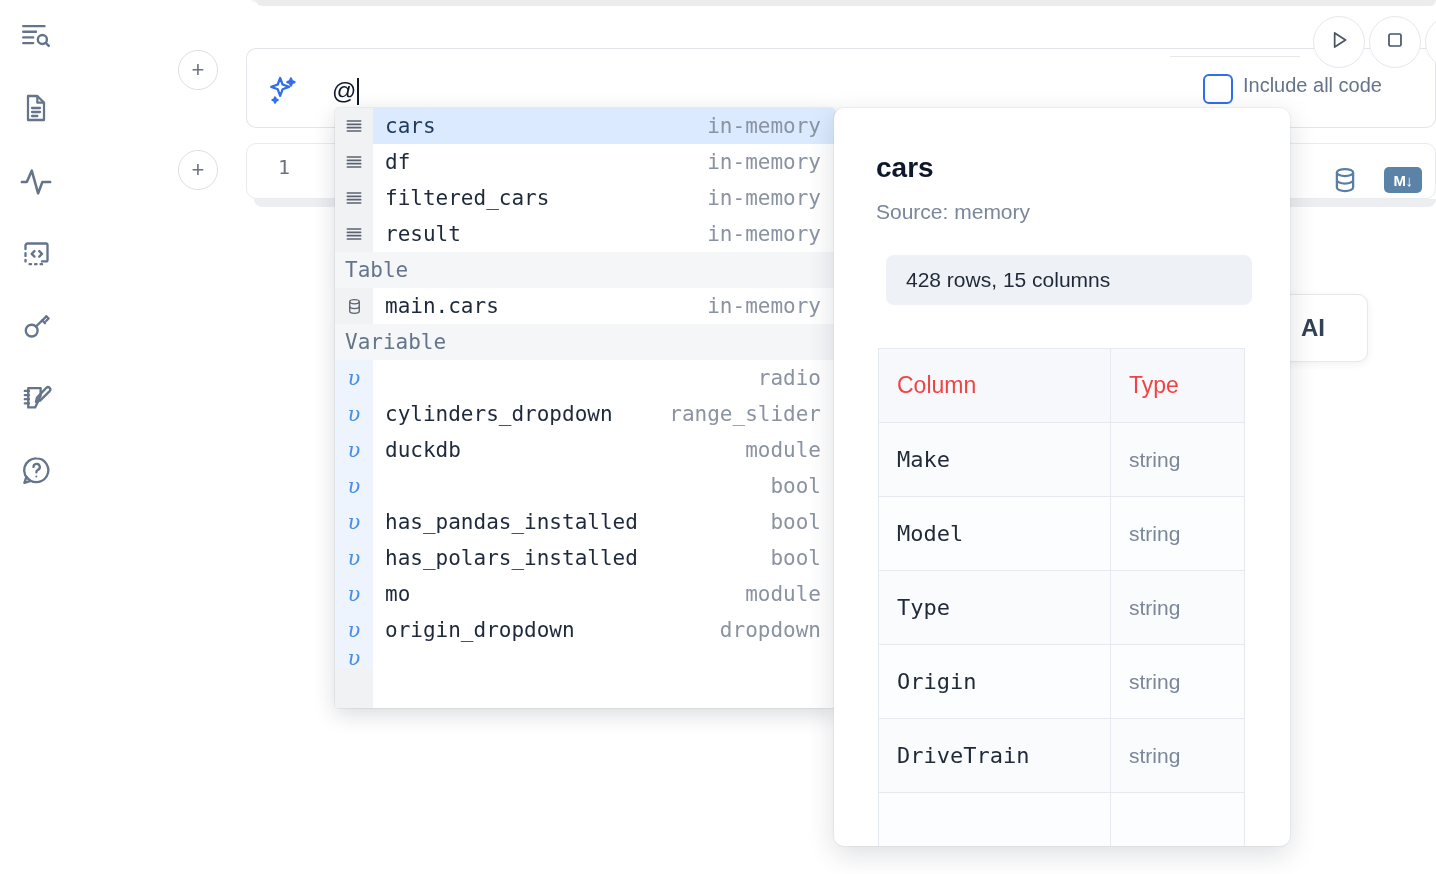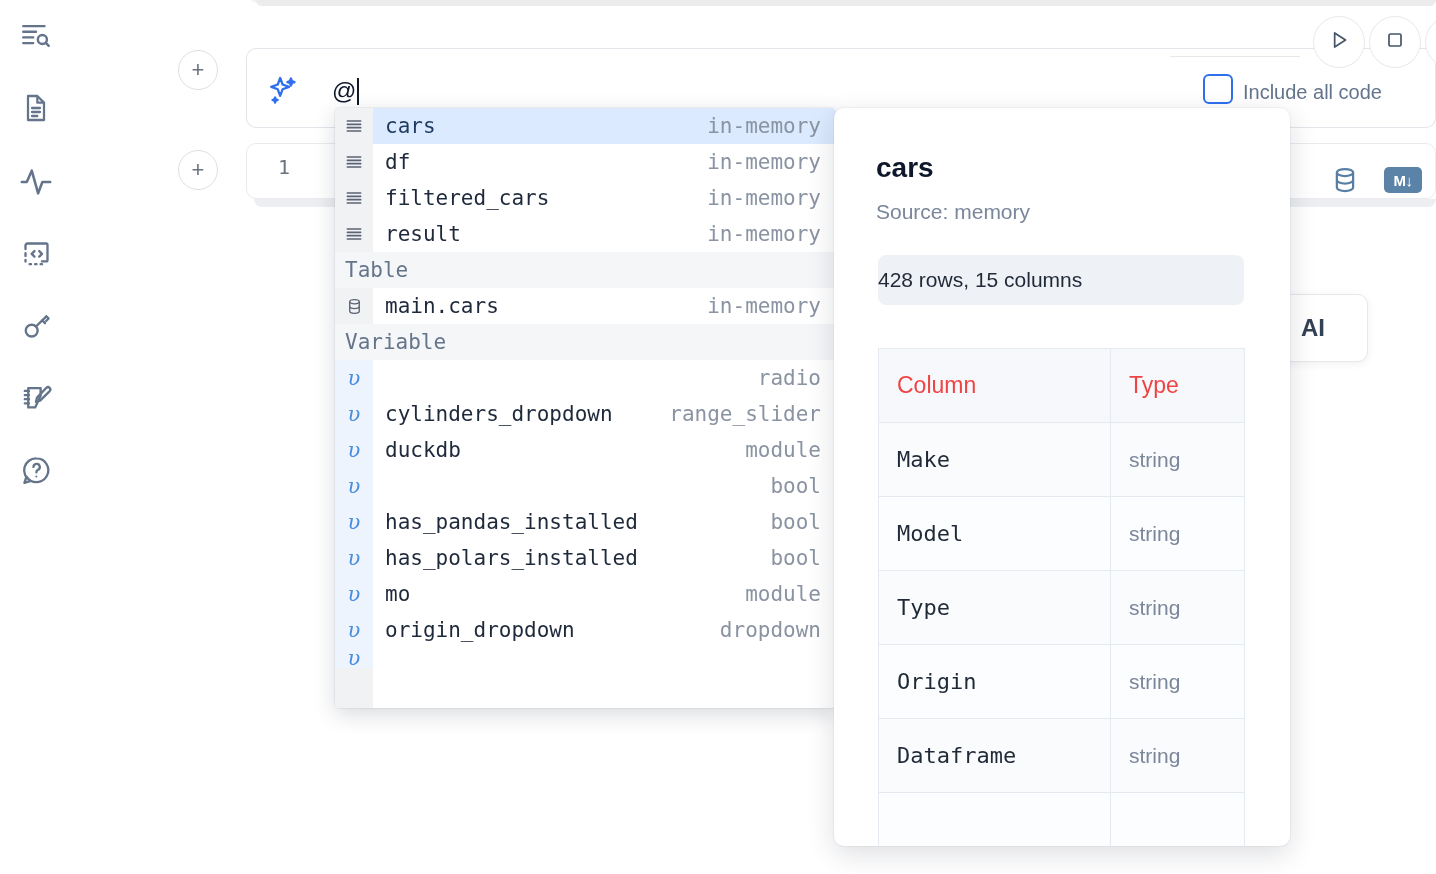--- a/index.html
+++ b/index.html
@@ -68,21 +68,21 @@
     position:absolute; width:52px; height:52px; border-radius:50%;
     border:1px solid #e6e8ec; background:#fff;
     display:flex; align-items:center; justify-content:center; color:#475569;
   }
   .run-btn { left:1313px; top:16px; }
   .stop-btn { left:1369px; top:16px; }
   .extra-btn { left:1425px; top:16px; }
 
   .include-row {
     position:absolute; left:1203px; top:74px;
-    display:flex; align-items:flex-end; gap:10px;
+    display:flex; align-items:flex-start; gap:10px;
   }
   .cb {
     width:30px; height:30px; border:2.5px solid #2f6fed; border-radius:6px; background:#fff;
   }
   .include-label { font-size:20px; color:#64748b; }
 
   
   .code-cell {
     position:absolute; left:246px; top:143px; width:1190px; height:56px;
     background:#fff; border:1px solid #e9ebef; border-radius:10px 10px 10px 10px;
@@ -158,23 +158,23 @@
   }
   .pv-title {
     position:absolute; left:42px; top:44px;
     font-size:28px; font-weight:bold; color:#0f172a;
   }
   .pv-source {
     position:absolute; left:42px; top:92px;
     font-size:21px; color:#7a869a;
   }
   .pv-stats {
-    position:absolute; left:44px; top:147px; width:366px; height:50px;
+    position:absolute; left:52px; top:147px; width:366px; height:50px;
     background:#eef1f6; border-radius:8px;
-    display:flex; align-items:center; 
+    display:flex; align-items:center; padding-left:20px;
     font-size:21px; color:#1f2937;
   }
   .pv-table {
     position:absolute; left:44px; top:240px; width:366px;
     border-collapse:collapse; table-layout:fixed;
   }
   .pv-table th, .pv-table td {
     border:1px solid #e5e9f0; text-align:left; height:74px;
     padding-left:18px; vertical-align:middle;
   }
@@ -474,21 +474,21 @@
           </tr>
           <tr>
             <td class="col-name">Type</td>
             <td class="col-type">string</td>
           </tr>
           <tr>
             <td class="col-name">Origin</td>
             <td class="col-type">string</td>
           </tr>
           <tr>
-            <td class="col-name">Dataframe</td>
+            <td class="col-name">DriveTrain</td>
             <td class="col-type">string</td>
           </tr>
           <tr>
             <td class="col-name"></td>
             <td class="col-type"></td>
           </tr>
         </tbody>
     </table>
   </div>
 

